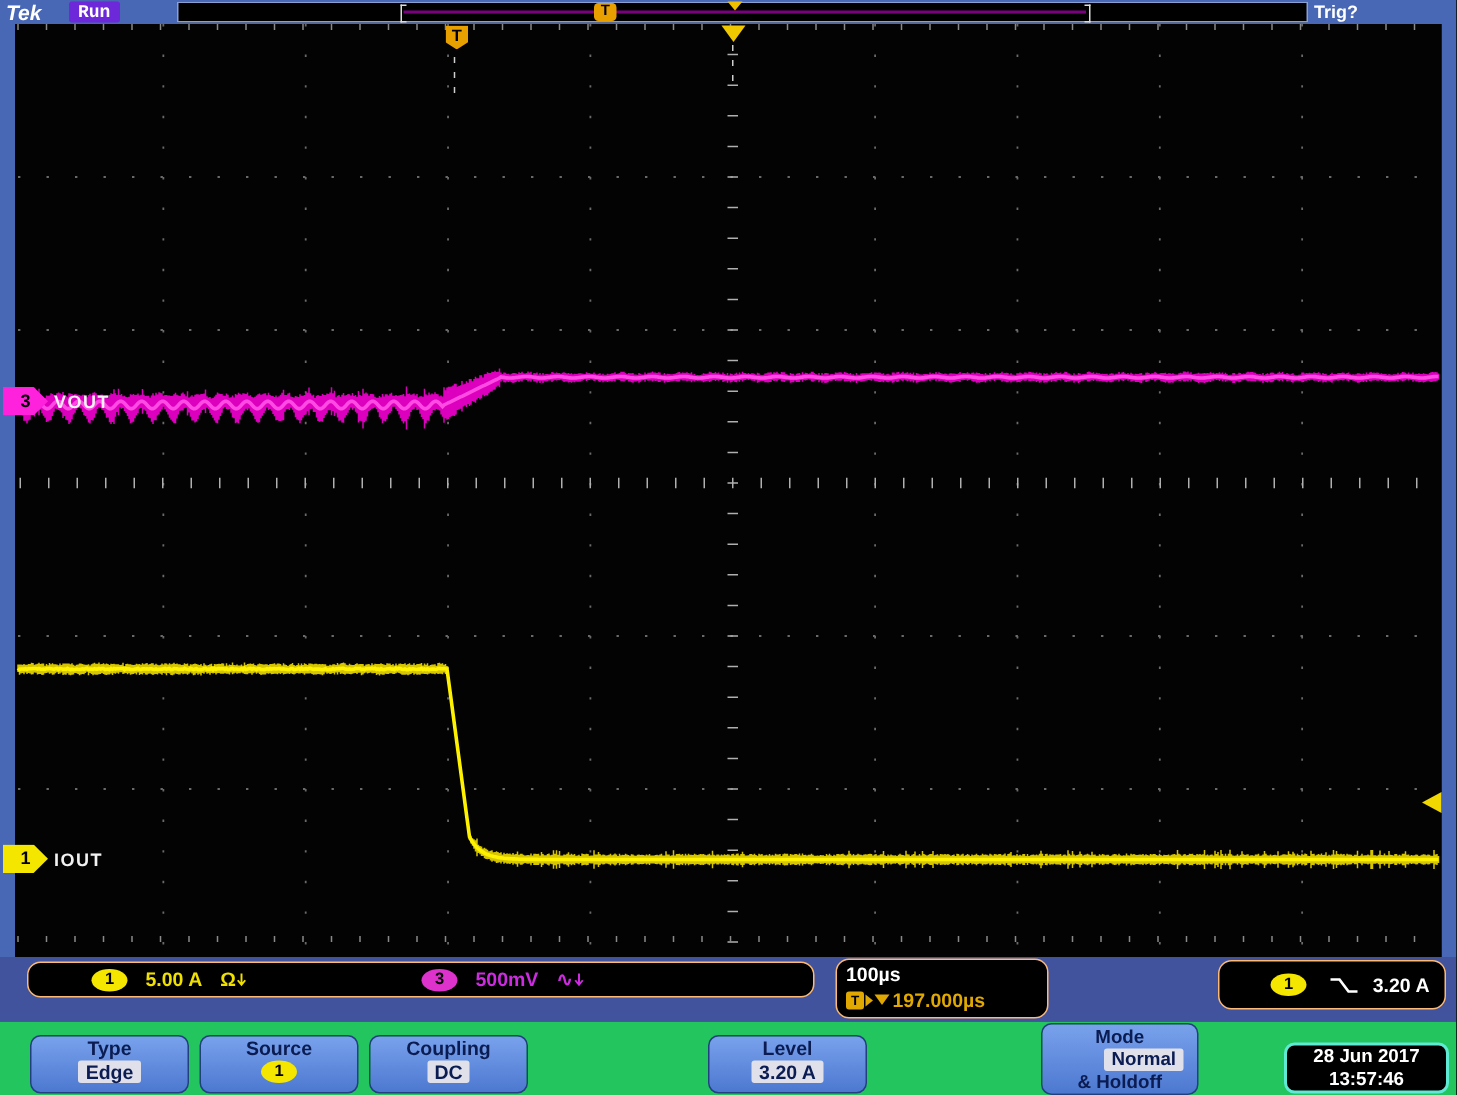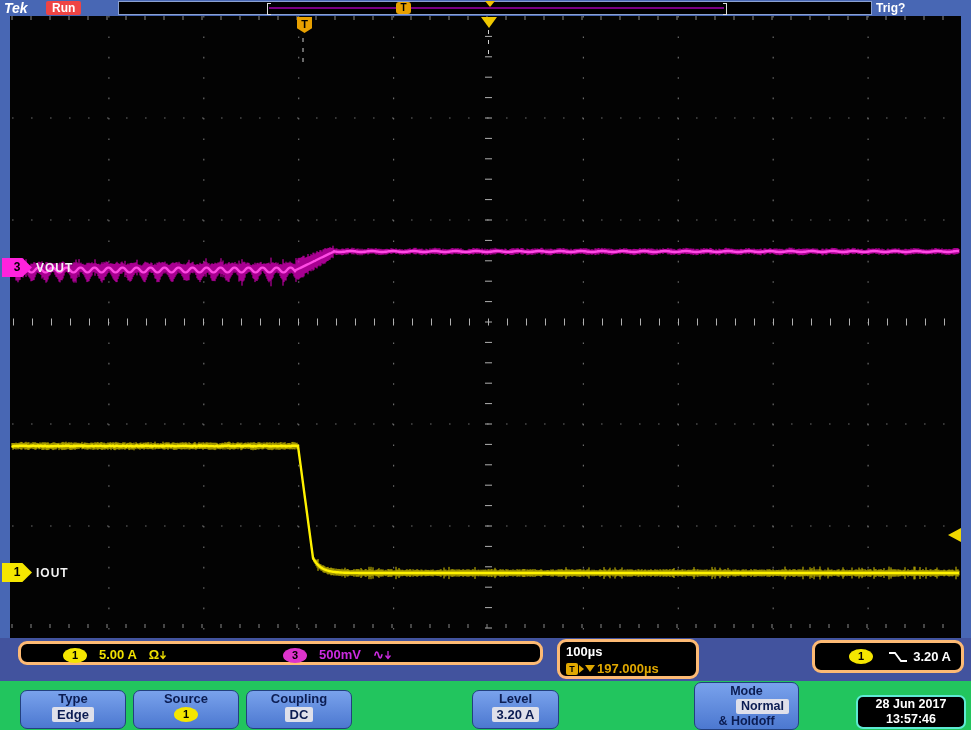--- a/index.html
+++ b/index.html
@@ -1,21 +1,21 @@
 <!DOCTYPE html>
 <html><head>
 <meta charset="utf-8">
 <style>
   html,body{margin:0;padding:0;background:#222;}
   .screen{position:relative;width:971px;height:730px;background:#000;overflow:hidden;
           font-family:"Liberation Sans", sans-serif;font-weight:bold;}
   
   .topbar{position:absolute;left:0;top:0;width:971px;height:16px;background:#4867b4;}
   .tek-logo{position:absolute;left:4px;top:0px;color:#fff;font-size:14px;font-style:italic;letter-spacing:0px;}
-  .run-status{position:absolute;left:46px;top:1px;color:#fff;font-size:12px;padding:0 6px;background:#ef4444;border-radius:2px;}
+  .run-status{position:absolute;left:46px;top:1px;color:#fff;font-size:12px;padding:0 6px;background:#6d28d9;border-radius:2px;font-family:Liberation Mono, monospace;}
   .trig-label{position:absolute;left:876px;top:1px;color:#fff;font-size:12px;}
   .record-bar{position:absolute;left:118px;top:1px;width:754px;height:14px;background:#000;
               border:1px solid #8aa0d0;box-sizing:border-box;}
   .record-wave{position:absolute;left:150px;top:5px;width:455px;height:2px;background:#7a0080;}
   .bracket{position:absolute;top:1px;width:3px;height:10px;}
   .bracket.l{left:148px;border-left:1px solid #ddd;border-top:1px solid #ddd;border-bottom:1px solid #ddd;}
   .bracket.r{left:604px;border-right:1px solid #ddd;border-top:1px solid #ddd;border-bottom:1px solid #ddd;}
   .bar-t{position:absolute;left:277px;top:0px;width:15px;height:12px;background:#e8a000;border-radius:3px;
          color:#000;font-size:10px;line-height:12px;text-align:center;}
   .bar-expand{position:absolute;left:366px;top:-1px;width:0;height:0;
@@ -32,21 +32,21 @@
              text-align:center;clip-path:polygon(0 0,68% 0,100% 50%,68% 100%,0 100%);}
   .ch-marker.ch3{top:242px;background:#ff22dd;}
   .ch-marker.ch1{top:547px;background:#f5e600;}
   .trace-label{position:absolute;color:#f2f2f2;font-size:12px;letter-spacing:1px;}
   .trace-label.vout{left:26px;top:245px;}
   .trace-label.iout{left:26px;top:550px;}
   .trig-level-arrow{position:absolute;left:938px;top:512px;width:0;height:0;
             border-top:7px solid transparent;border-bottom:7px solid transparent;border-right:13px solid #f0d800;}
   
   .statusrow{position:absolute;left:0;top:638px;width:971px;height:43px;background:#42539e;}
-  .robox{position:absolute;background:#000;border:3px solid #fdba74;border-radius:9px;box-sizing:border-box;color:#fff;}
+  .robox{position:absolute;background:#000;border:1px solid #fdba74;border-radius:9px;box-sizing:border-box;color:#fff;}
   .ch-readouts{left:18px;top:3px;width:525px;height:24px;}
   .hbox{left:557px;top:1px;width:142px;height:40px;padding:2px 6px;}
   .acqbox{left:706px;top:1px;width:96px;height:40px;padding:2px 6px;}
   .trigbox{left:812px;top:2px;width:152px;height:33px;}
   .badge{display:inline-block;width:24px;height:15px;border-radius:50%;color:#000;font-size:11px;
          line-height:15px;text-align:center;vertical-align:middle;}
   .badge.y{background:#f5e600;}
   .badge.m{background:#dd33cc;}
   .ro-ch1{position:absolute;left:42px;top:3px;color:#f0e000;font-size:13px;}
   .ro-ch3{position:absolute;left:262px;top:3px;color:#cc2be0;font-size:13px;}
@@ -67,21 +67,21 @@
   .slope-ro-icon{margin-left:14px;}
   
   .menurow{position:absolute;left:0;top:681px;width:971px;height:49px;background:#22c55e;}
   .softbtn{position:absolute;background:linear-gradient(#79a2ec,#4c78d0);border:1px solid #23407e;
            border-radius:7px;color:#0b1c52;text-align:center;font-size:13px;box-sizing:border-box;}
   .softbtn .val{display:inline-block;background:#dfe0ea;border-radius:2px;padding:0 5px;margin-top:1px;}
   .btn-type{left:20px;top:9px;width:106px;height:39px;}
   .btn-source{left:133px;top:9px;width:106px;height:39px;}
   .btn-coupling{left:246px;top:9px;width:106px;height:39px;}
   .btn-slope{left:359px;top:1px;width:106px;height:47px;}
-  .btn-level{left:472px;top:9px;width:87px;height:39px;}
+  .btn-level{left:472px;top:9px;width:106px;height:39px;}
   .btn-mode{left:694px;top:1px;width:105px;height:48px;font-size:12.5px;line-height:15px;padding-top:1px;}
   .btn-mode .val{margin-top:0;margin-left:32px;}
   .slope-icons{display:flex;justify-content:center;align-items:center;gap:6px;margin-top:1px;}
   .slope-sel{background:#dfe0ea;border-radius:3px;padding:1px 3px;display:inline-block;}
   .datetime{position:absolute;left:856px;top:14px;width:110px;height:34px;background:#000;
             border:2px solid #5eead4;border-radius:7px;color:#fff;font-size:12.5px;line-height:15px;
             text-align:center;box-sizing:border-box;}
 </style>
 </head>
 <body>

